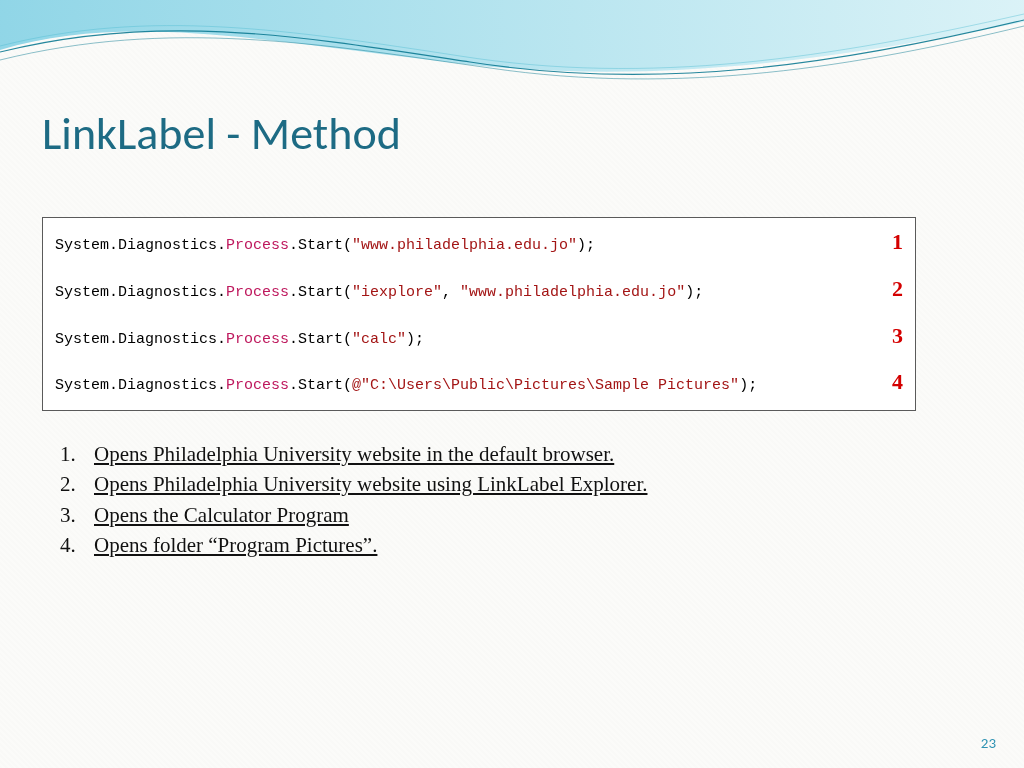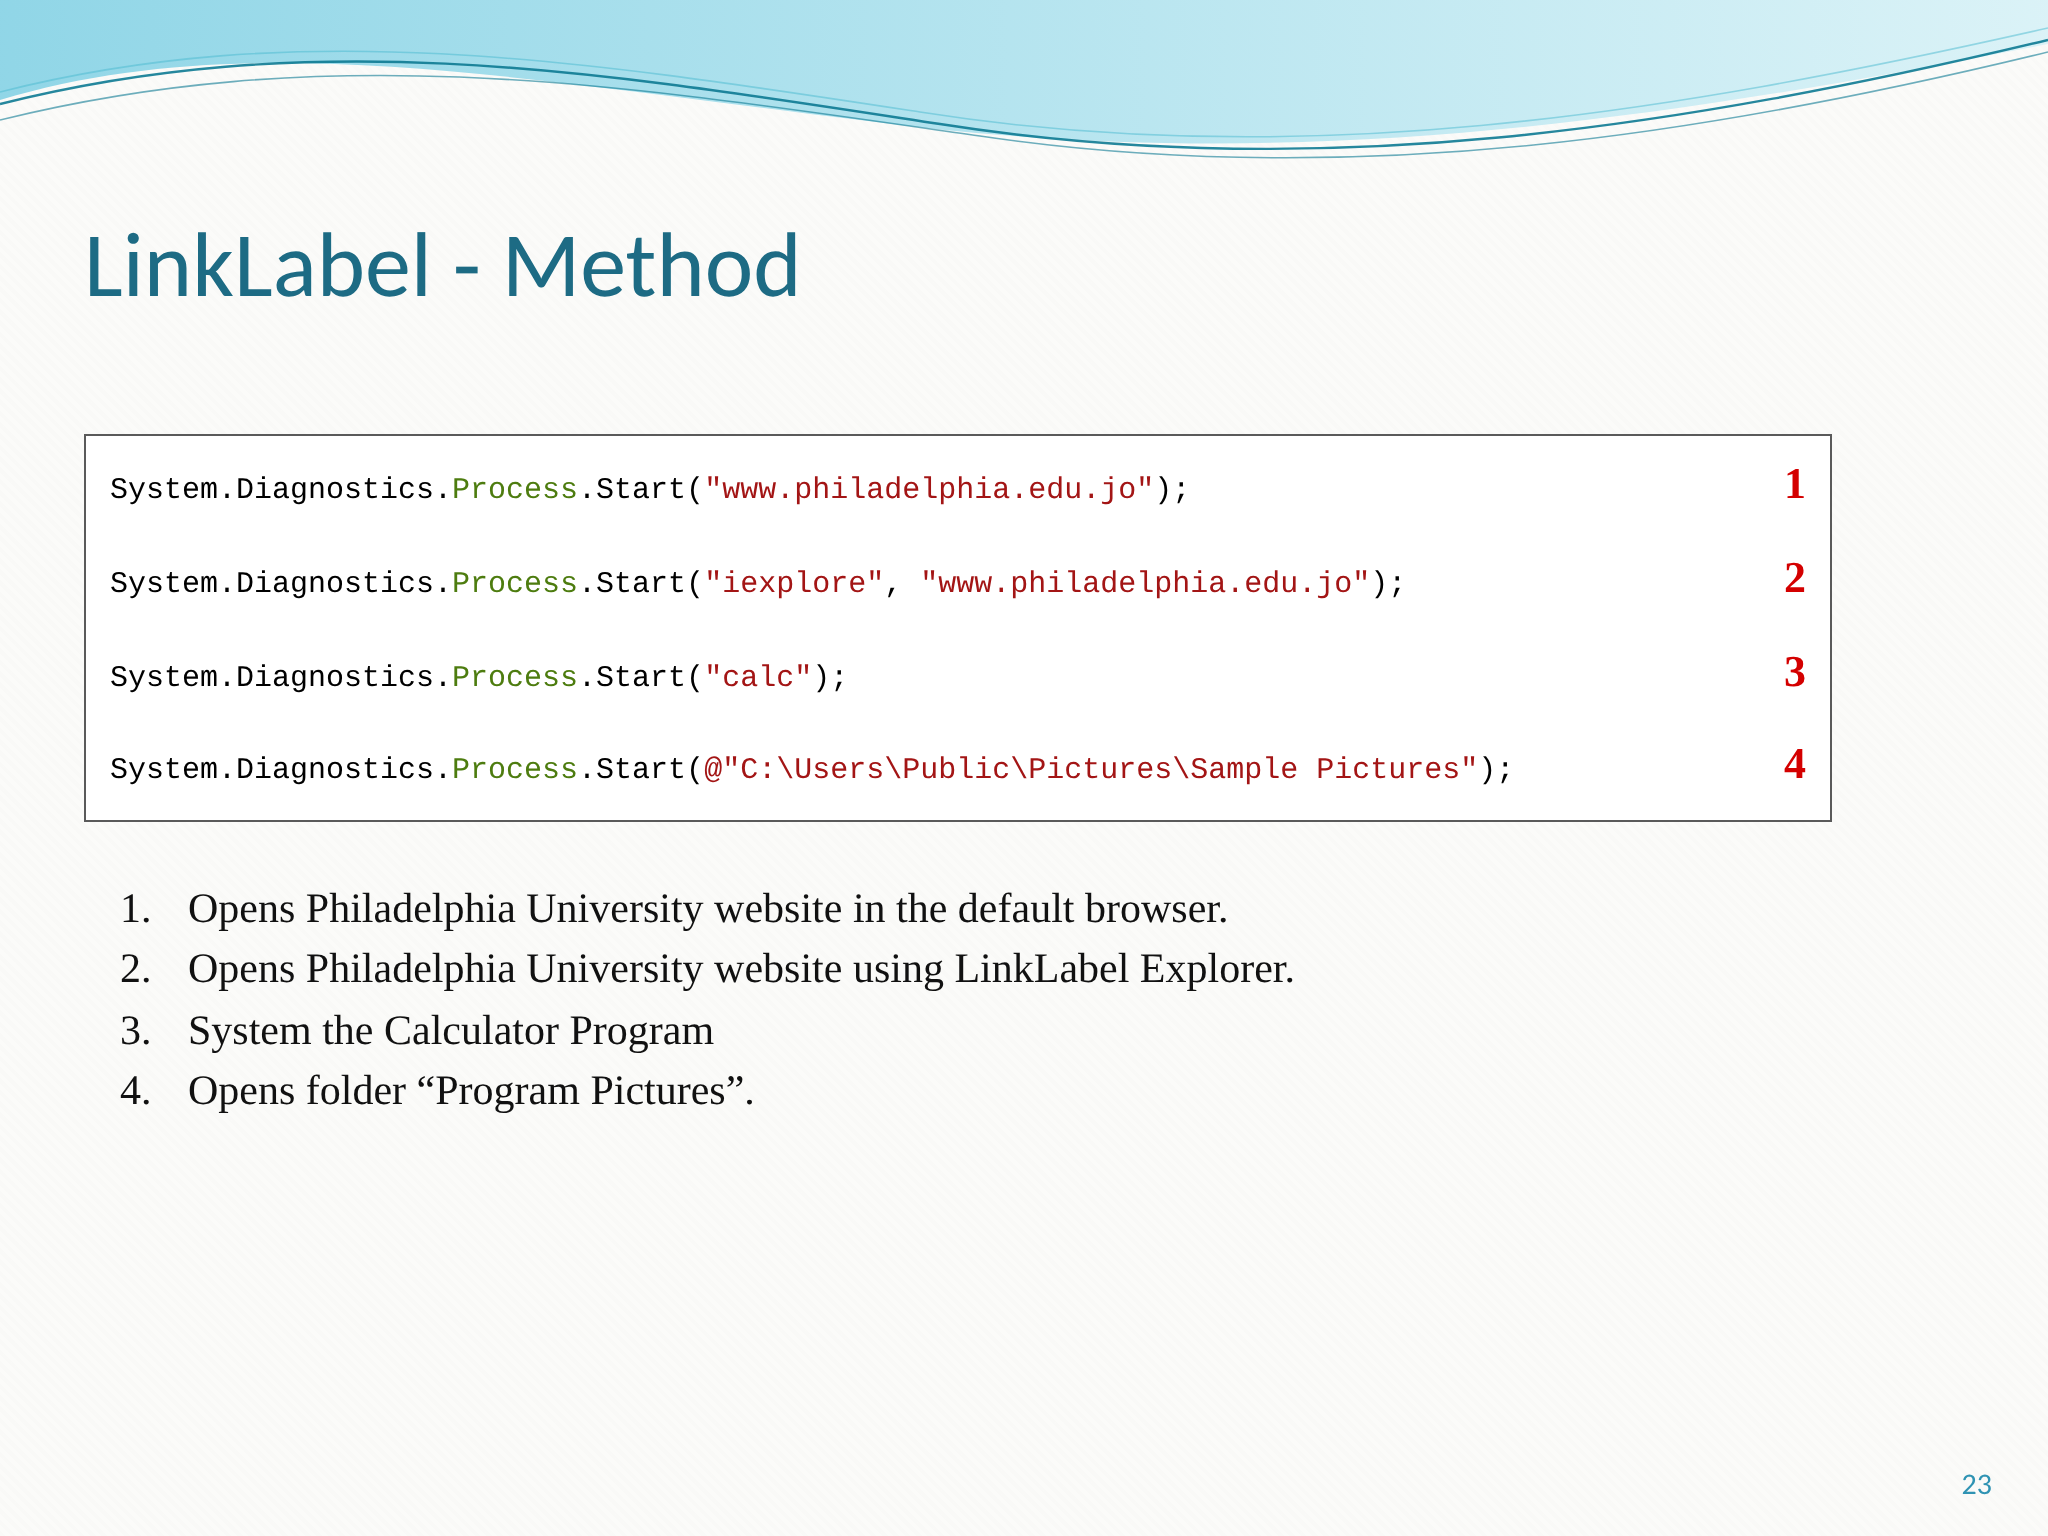--- a/index.html
+++ b/index.html
@@ -45,21 +45,21 @@
   .codeline {
     display: flex;
     align-items: baseline;
     justify-content: space-between;
     margin-bottom: 4px;
   }
   .codeline:last-child { margin-bottom: 0; }
   .blankline { height: 15px; }
   .code-run { white-space: pre; }
   .tok-plain  { color: #000000; }
-  .tok-type   { color: #4d7c0f; }
+  .tok-type   { color: #be185d; }
   .tok-string { color: #a31515; }
   .linenum {
     font-family: Georgia, "Times New Roman", serif;
     font-weight: 700;
     font-size: 22px;
     color: #d40000;
     padding-left: 18px;
     min-width: 26px;
     text-align: left;
   }
@@ -74,20 +74,21 @@
   .list-item {
     display: flex;
     margin-bottom: 2px;
   }
   .list-num {
     width: 34px;
     flex: 0 0 34px;
   }
   .list-text {
     flex: 1;
+    text-decoration: underline;
   }
   .pagenum {
     position: absolute;
     right: 28px; bottom: 16px;
     font-family: Calibri, "Segoe UI", Arial, sans-serif;
     font-size: 15px;
     color: #2f93b3;
     margin-top: 20px;
   }
 </style>
@@ -137,21 +138,21 @@
     <div class="list-item">
       <span class="list-num">1.</span>
       <span class="list-text">Opens Philadelphia University website in the default browser.</span>
     </div>
     <div class="list-item">
       <span class="list-num">2.</span>
       <span class="list-text">Opens Philadelphia University website using LinkLabel Explorer.</span>
     </div>
     <div class="list-item">
       <span class="list-num">3.</span>
-      <span class="list-text">System the Calculator Program</span>
+      <span class="list-text">Opens the Calculator Program</span>
     </div>
     <div class="list-item">
       <span class="list-num">4.</span>
       <span class="list-text">Opens folder “Program Pictures”.</span>
     </div>
   </div>
 
 <div class="pagenum">23</div>
 
 </body></html>

